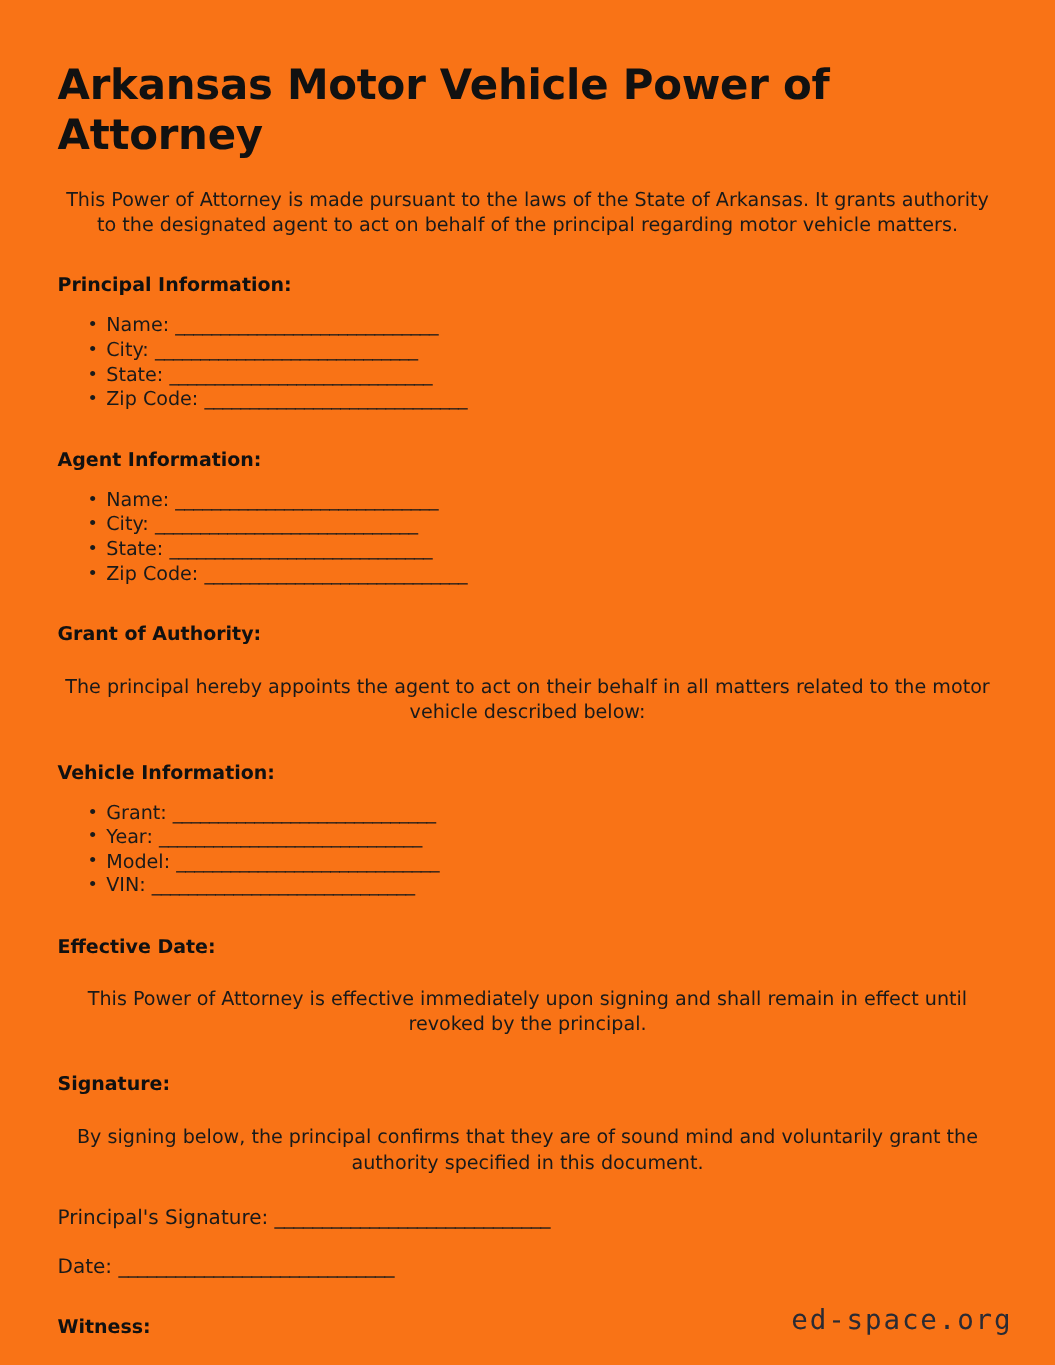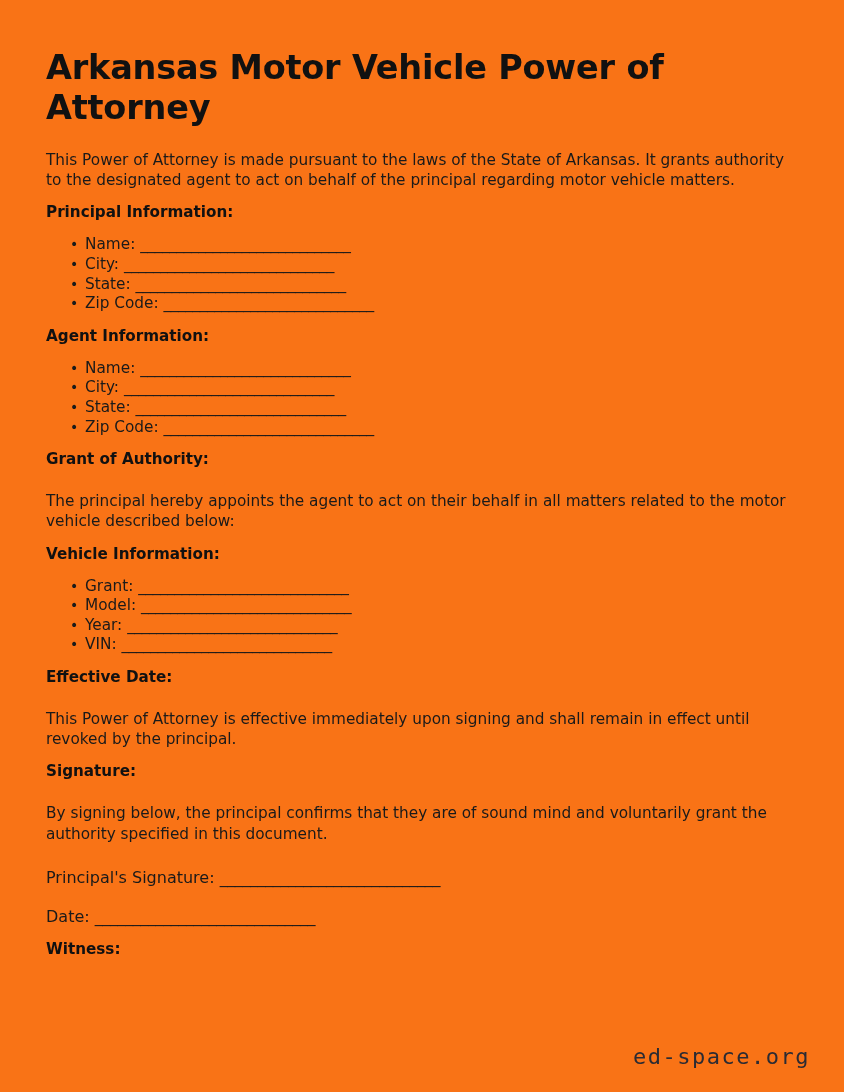--- a/index.html
+++ b/index.html
@@ -31,26 +31,27 @@
     margin: 0 0 0 0;
     color: #111111;
     max-width: 640px;
   }
   p.para {
     font-size: 15.3px;
     line-height: 20.2px;
     margin: 22px 0 0 0;
     color: #1a1a1a;
     max-width: 752px;
+    text-align: center;
   }
   h2.sec-head {
     font-size: 15.2px;
     line-height: 20px;
     font-weight: bold;
-    margin: 12px 0 0 0;
+    margin: 28px 0 0 0;
     color: #111111;
   }
   ul.field-list {
     list-style: none;
     margin: 13px 0 0 0;
     padding: 0 0 0 39px;
   }
   ul.field-list li {
     position: relative;
     font-size: 15.3px;
@@ -117,22 +118,22 @@
       <li><span>State:</span> <span class="rule">_____________________________</span></li>
       <li><span>Zip Code:</span> <span class="rule">_____________________________</span></li>
     </ul>
 
     <h2 class="sec-head">Grant of Authority:</h2>
     <p class="para">The principal hereby appoints the agent to act on their behalf in all matters related to the motor vehicle described below:</p>
 
     <h2 class="sec-head">Vehicle Information:</h2>
     <ul class="field-list">
       <li><span>Grant:</span> <span class="rule">_____________________________</span></li>
+      <li><span>Year:</span> <span class="rule">_____________________________</span></li>
       <li><span>Model:</span> <span class="rule">_____________________________</span></li>
-      <li><span>Year:</span> <span class="rule">_____________________________</span></li>
       <li><span>VIN:</span> <span class="rule">_____________________________</span></li>
     </ul>
 
     <h2 class="sec-head">Effective Date:</h2>
     <p class="para">This Power of Attorney is effective immediately upon signing and shall remain in effect until revoked by the principal.</p>
 
     <h2 class="sec-head">Signature:</h2>
     <p class="para">By signing below, the principal confirms that they are of sound mind and voluntarily grant the authority specified in this document.</p>
 
     <div class="sig-line"><span>Principal's Signature:</span> <span class="rule">_____________________________</span></div>

